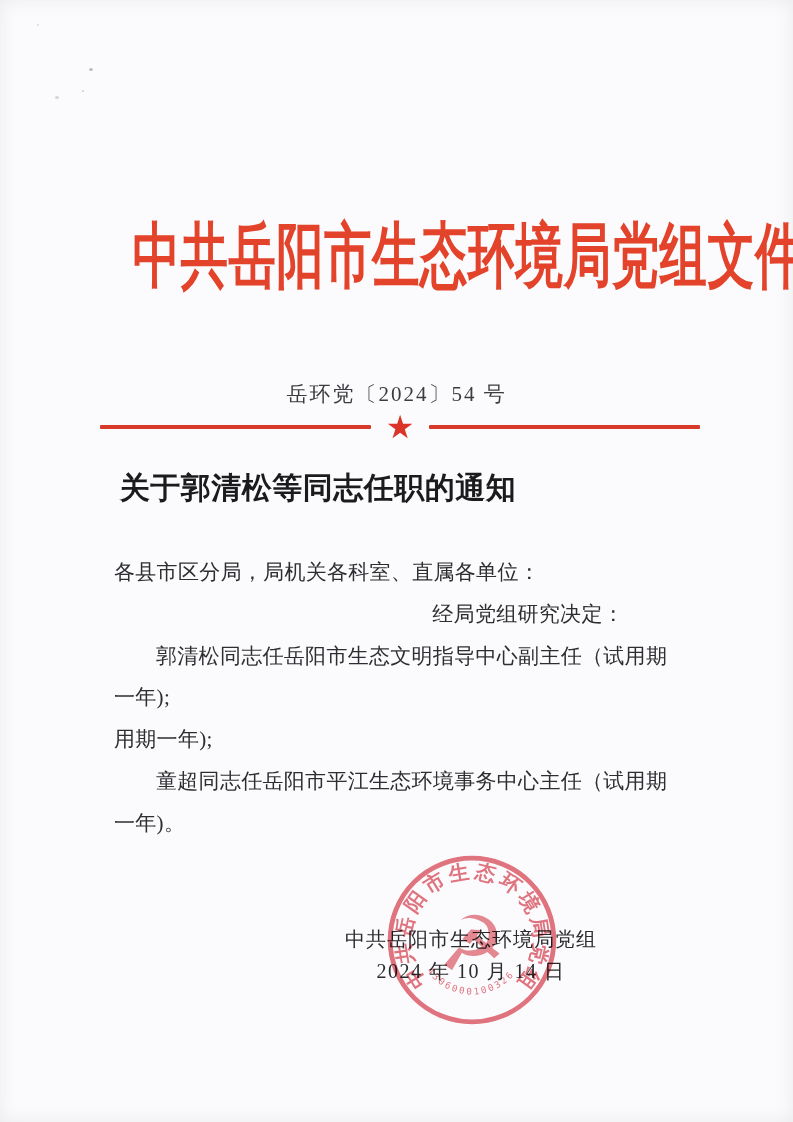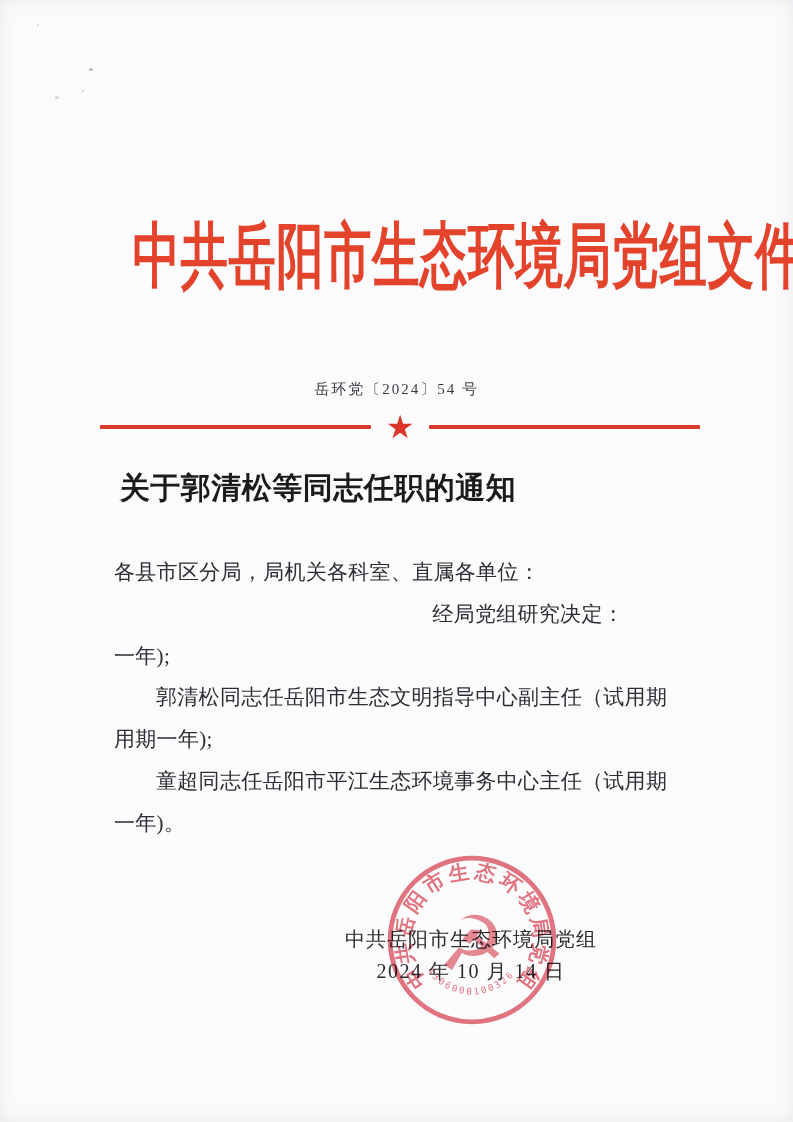--- a/index.html
+++ b/index.html
@@ -34,21 +34,21 @@
     line-height: 88px;
     letter-spacing: 1px;
     white-space: nowrap;
     transform: scaleX(0.665);
     transform-origin: 50% 50%;
   }
   .doc-number {
     position: absolute;
     top: 380px; left: 0; width: 793px;
     text-align: center;
-    font-size: 15px;
+    font-size: 21px;
     letter-spacing: 2px;
     color: #3c3c40;
   }
   .divider {
     position: absolute;
     top: 410px; left: 100px; width: 600px; height: 34px;
     display: flex; align-items: center;
   }
   .divider .line { height: 4px; flex: 1; border-radius: 1px; }
   .divider .star {
@@ -119,22 +119,22 @@
     <span class="line" style="background:#d8392a;"></span>
     <span class="star" style="color:#da3527;">★</span>
     <span class="line" style="background:#d8392a;"></span>
   </div>
 
   <h2 class="notice-title">关于郭清松等同志任职的通知</h2>
 
   <div class="body-text">
     <div class="body-line">各县市区分局，局机关各科室、直属各单位：</div>
     <div class="body-line indent">经局党组研究决定：</div>
+    <div class="body-line indent">郭清松同志任岳阳市生态文明指导中心副主任（试用期</div>
     <div class="body-line">一年);</div>
-    <div class="body-line indent">郭清松同志任岳阳市生态文明指导中心副主任（试用期</div>
     <div class="body-line">用期一年);</div>
     <div class="body-line indent">童超同志任岳阳市平江生态环境事务中心主任（试用期</div>
     <div class="body-line">一年)。</div>
   </div>
 
   <div class="sign-block">
     <div class="sign-org">中共岳阳市生态环境局党组</div>
     <div class="sign-date">2024 年 10 月 14 日</div>
   </div>
 

